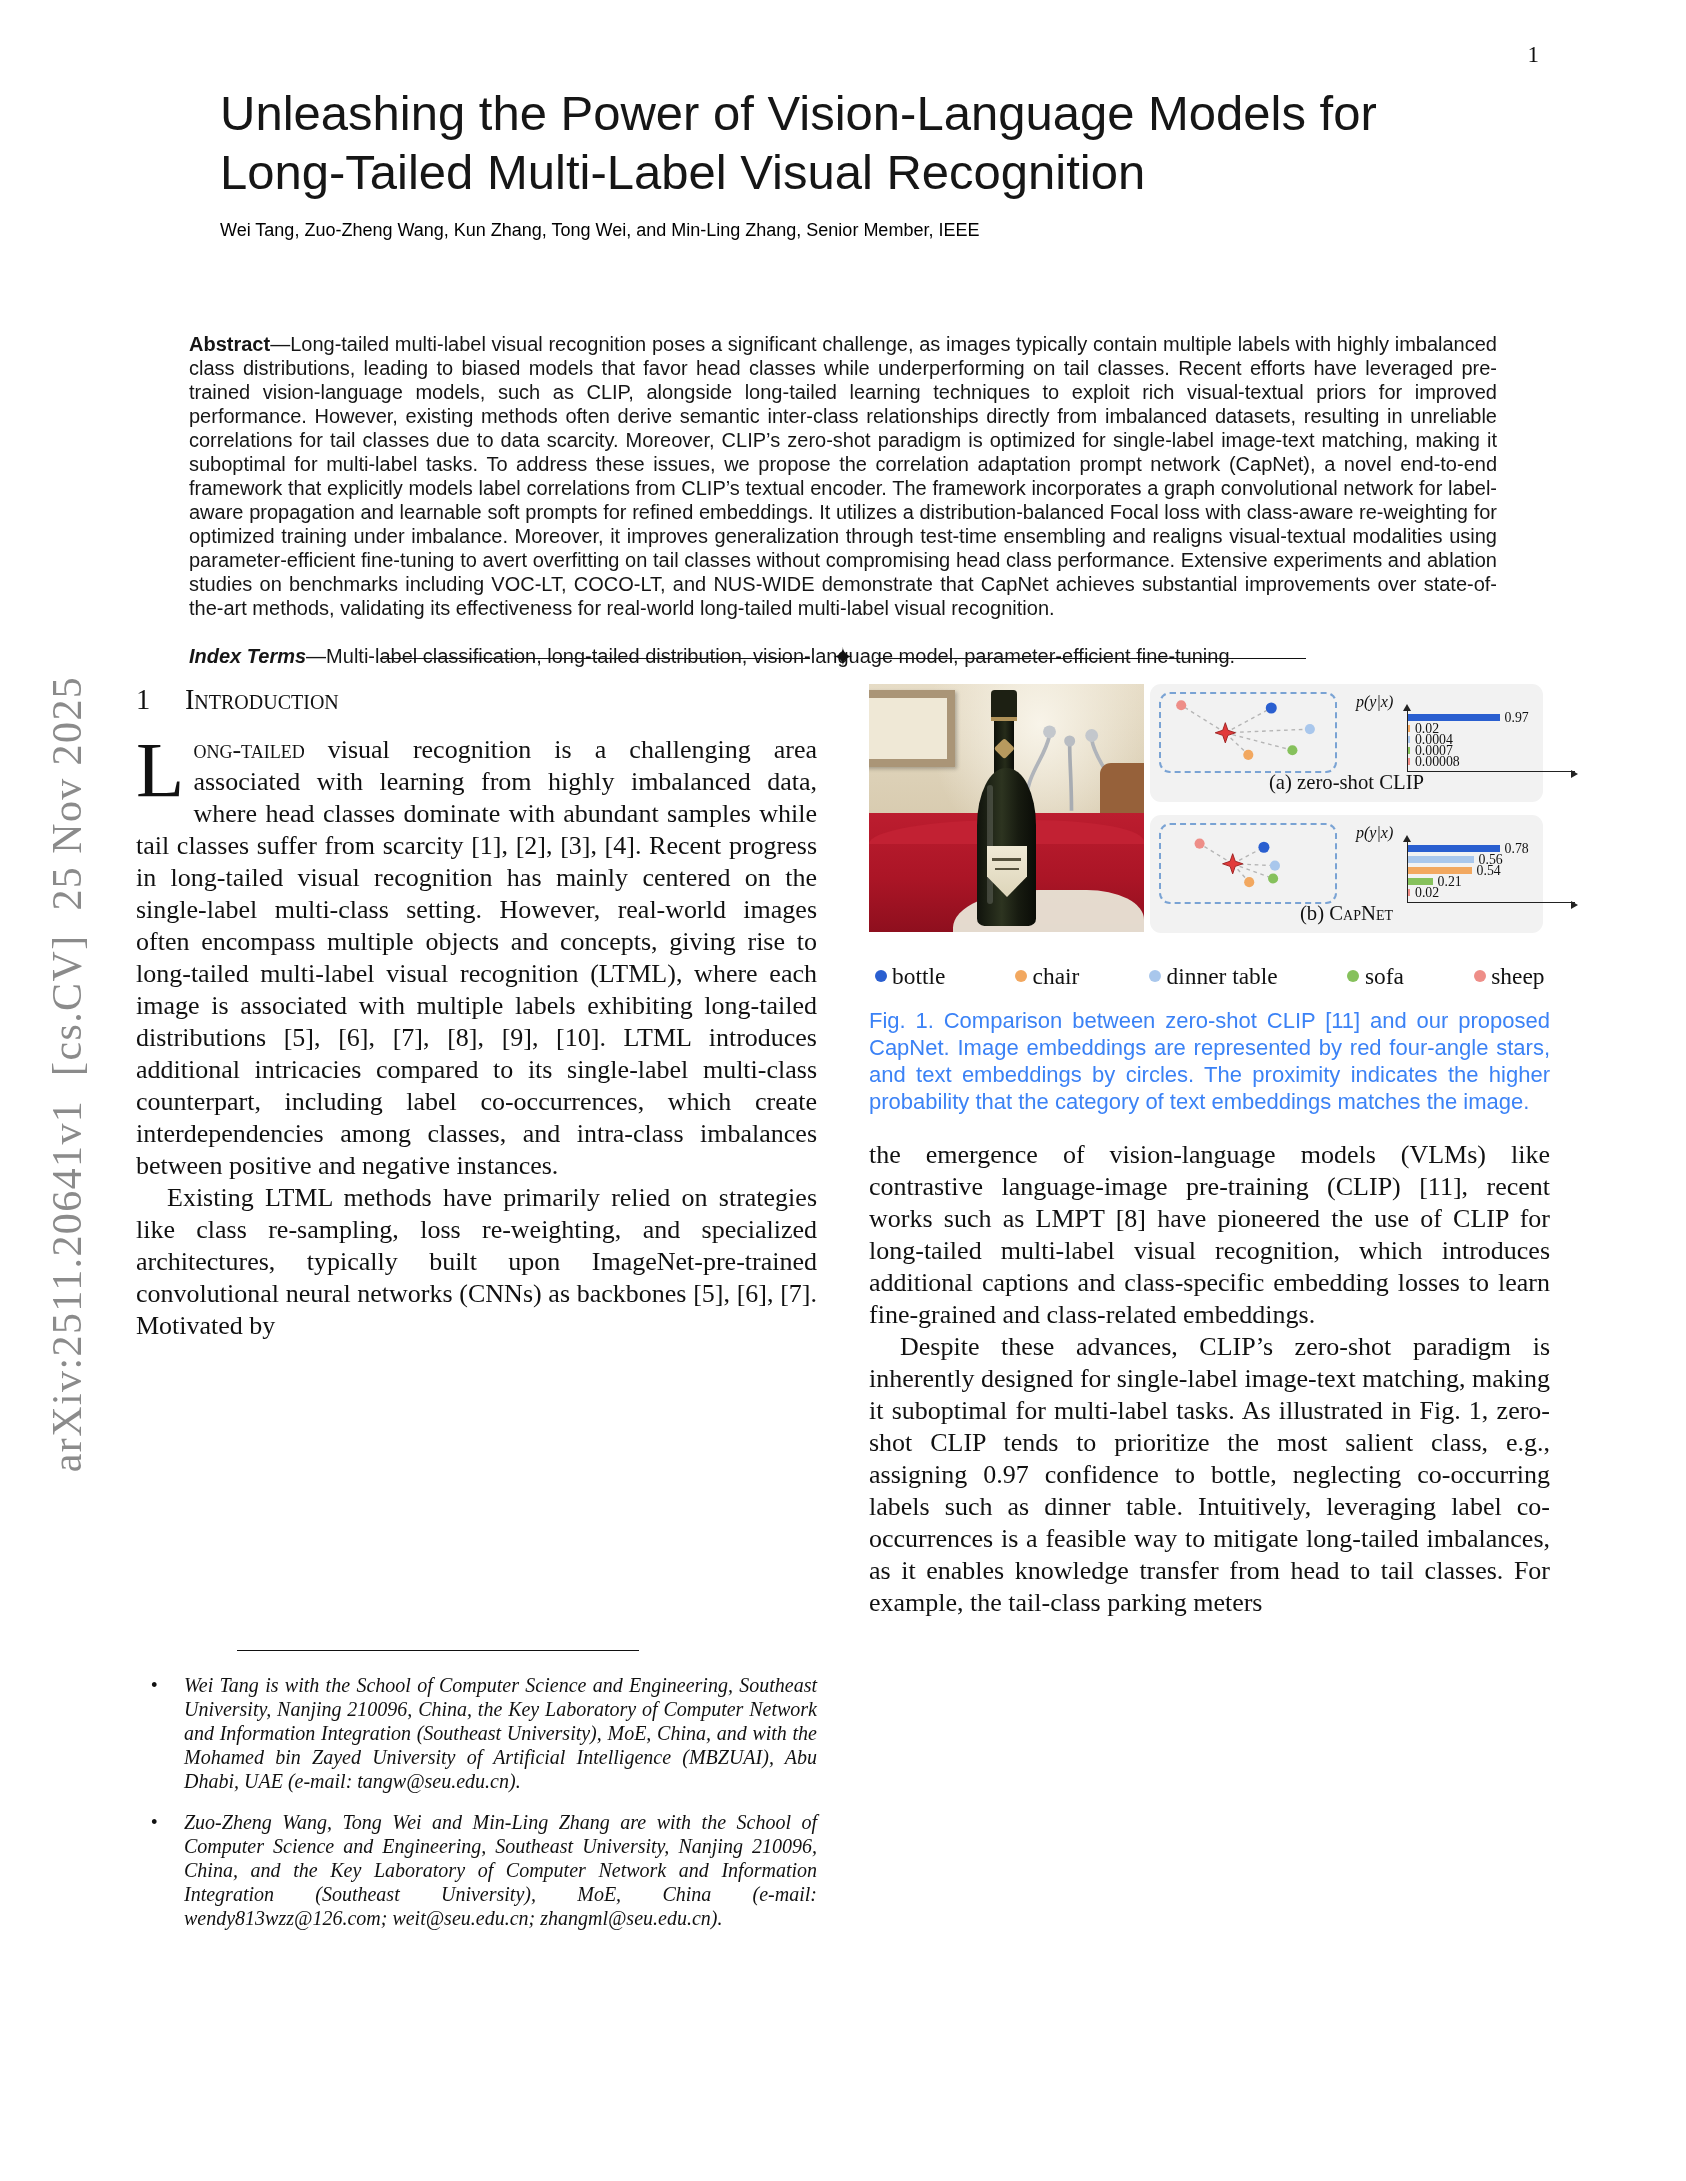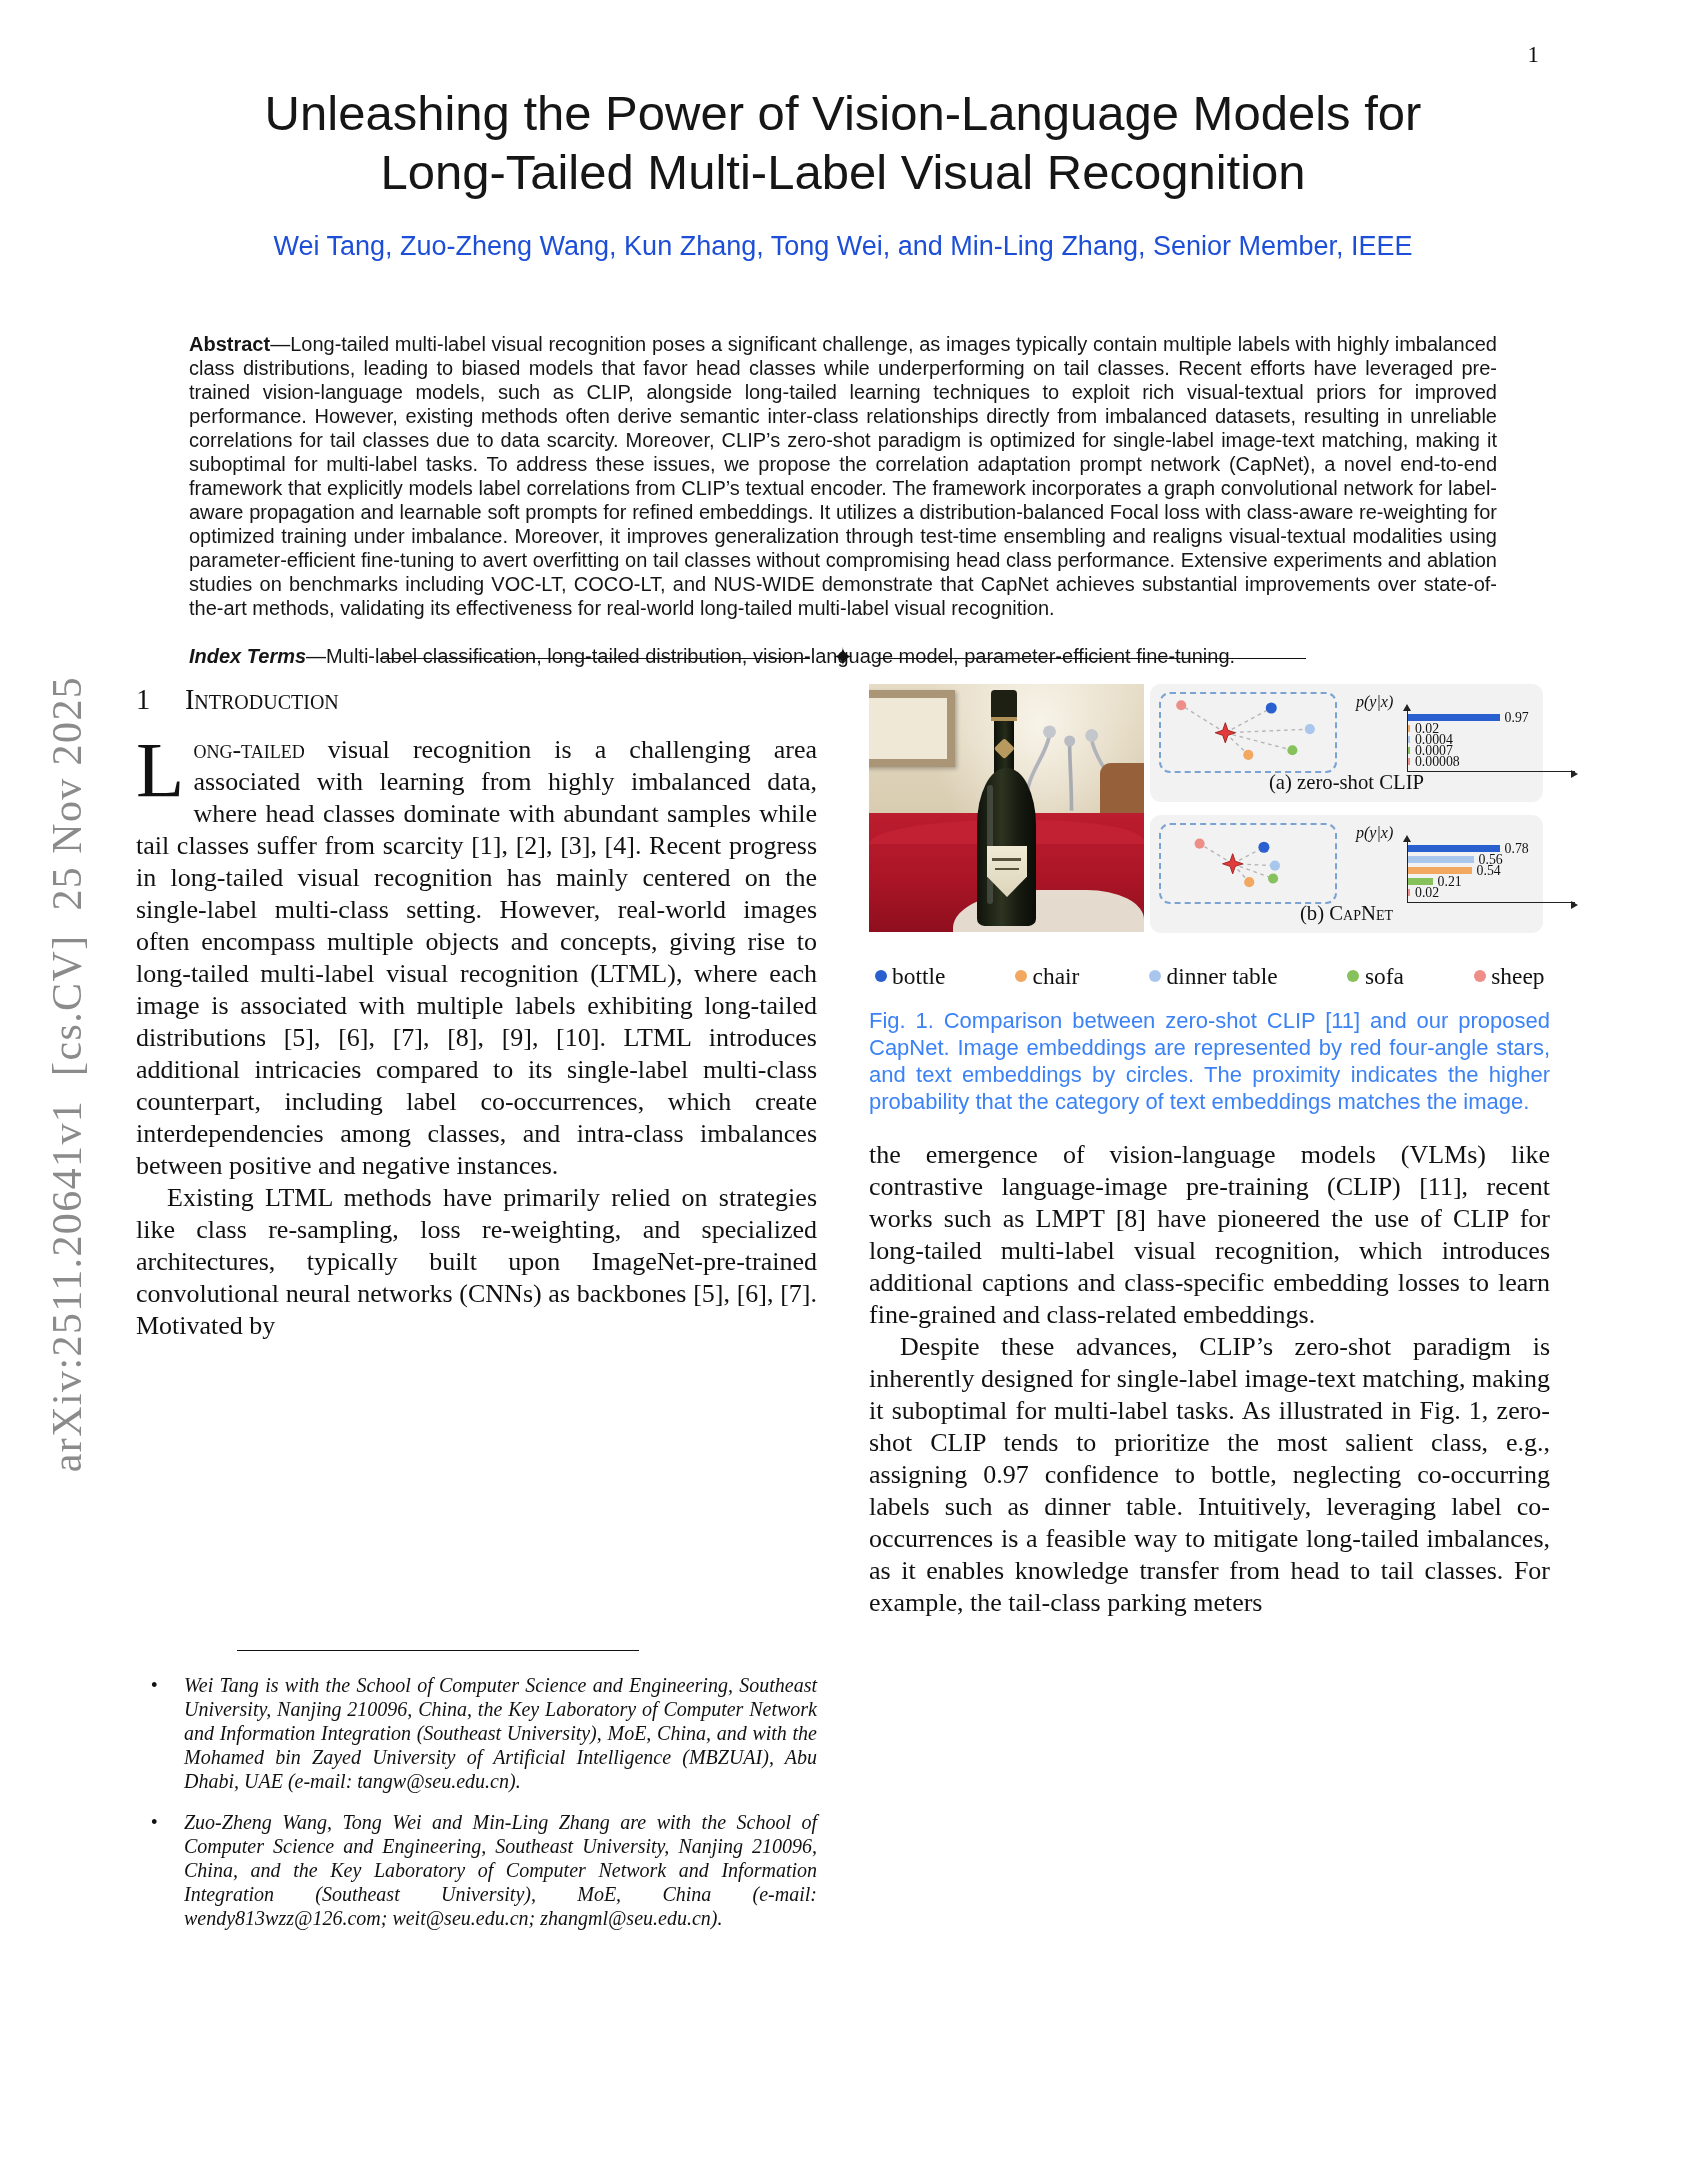--- a/index.html
+++ b/index.html
@@ -9,24 +9,24 @@
   
   .page-number { position:absolute; top:42px; right:147px; font-size:23px; }
 
   
   .arxiv-wrap { position:absolute; top:569px; left:16.5px; width:101px; height:1010px; }
   .arxiv-wrap span { position:absolute; left:50%; top:50%;
     transform:translate(-50%,-50%) rotate(-90deg); white-space:pre;
     font-size:42px; letter-spacing:1.4px; color:#8b8b8b; }
 
   
-  .header { position:absolute; top:84px; left:220px; right:220px; text-align:center; }
+  .header { position:absolute; top:84px; left:220px; right:220px; text-align:left; }
   .title { margin:0; font-family:"Liberation Sans", sans-serif; font-weight:400;
            font-size:49px; line-height:59px; color:#161616; }
-  .authors { margin-top:29px; font-family:"Liberation Sans", sans-serif; font-size:27px; color:#1d4ed8; }
+  .authors { margin-top:18px; font-family:"Liberation Sans", sans-serif; font-size:18px; color:#000000; }
 
   
   .abstract-block { position:absolute; top:332px; left:189px; width:1308px;
     font-family:"Liberation Sans", sans-serif; font-size:20px; line-height:24px;
     text-align:justify; color:#161616; }
   .abstract-block p { margin:0; }
   .abstract-block p + p { margin-top:24px; }
   .lab { font-weight:700; }
   .lab.italic { font-style:italic; }
 

